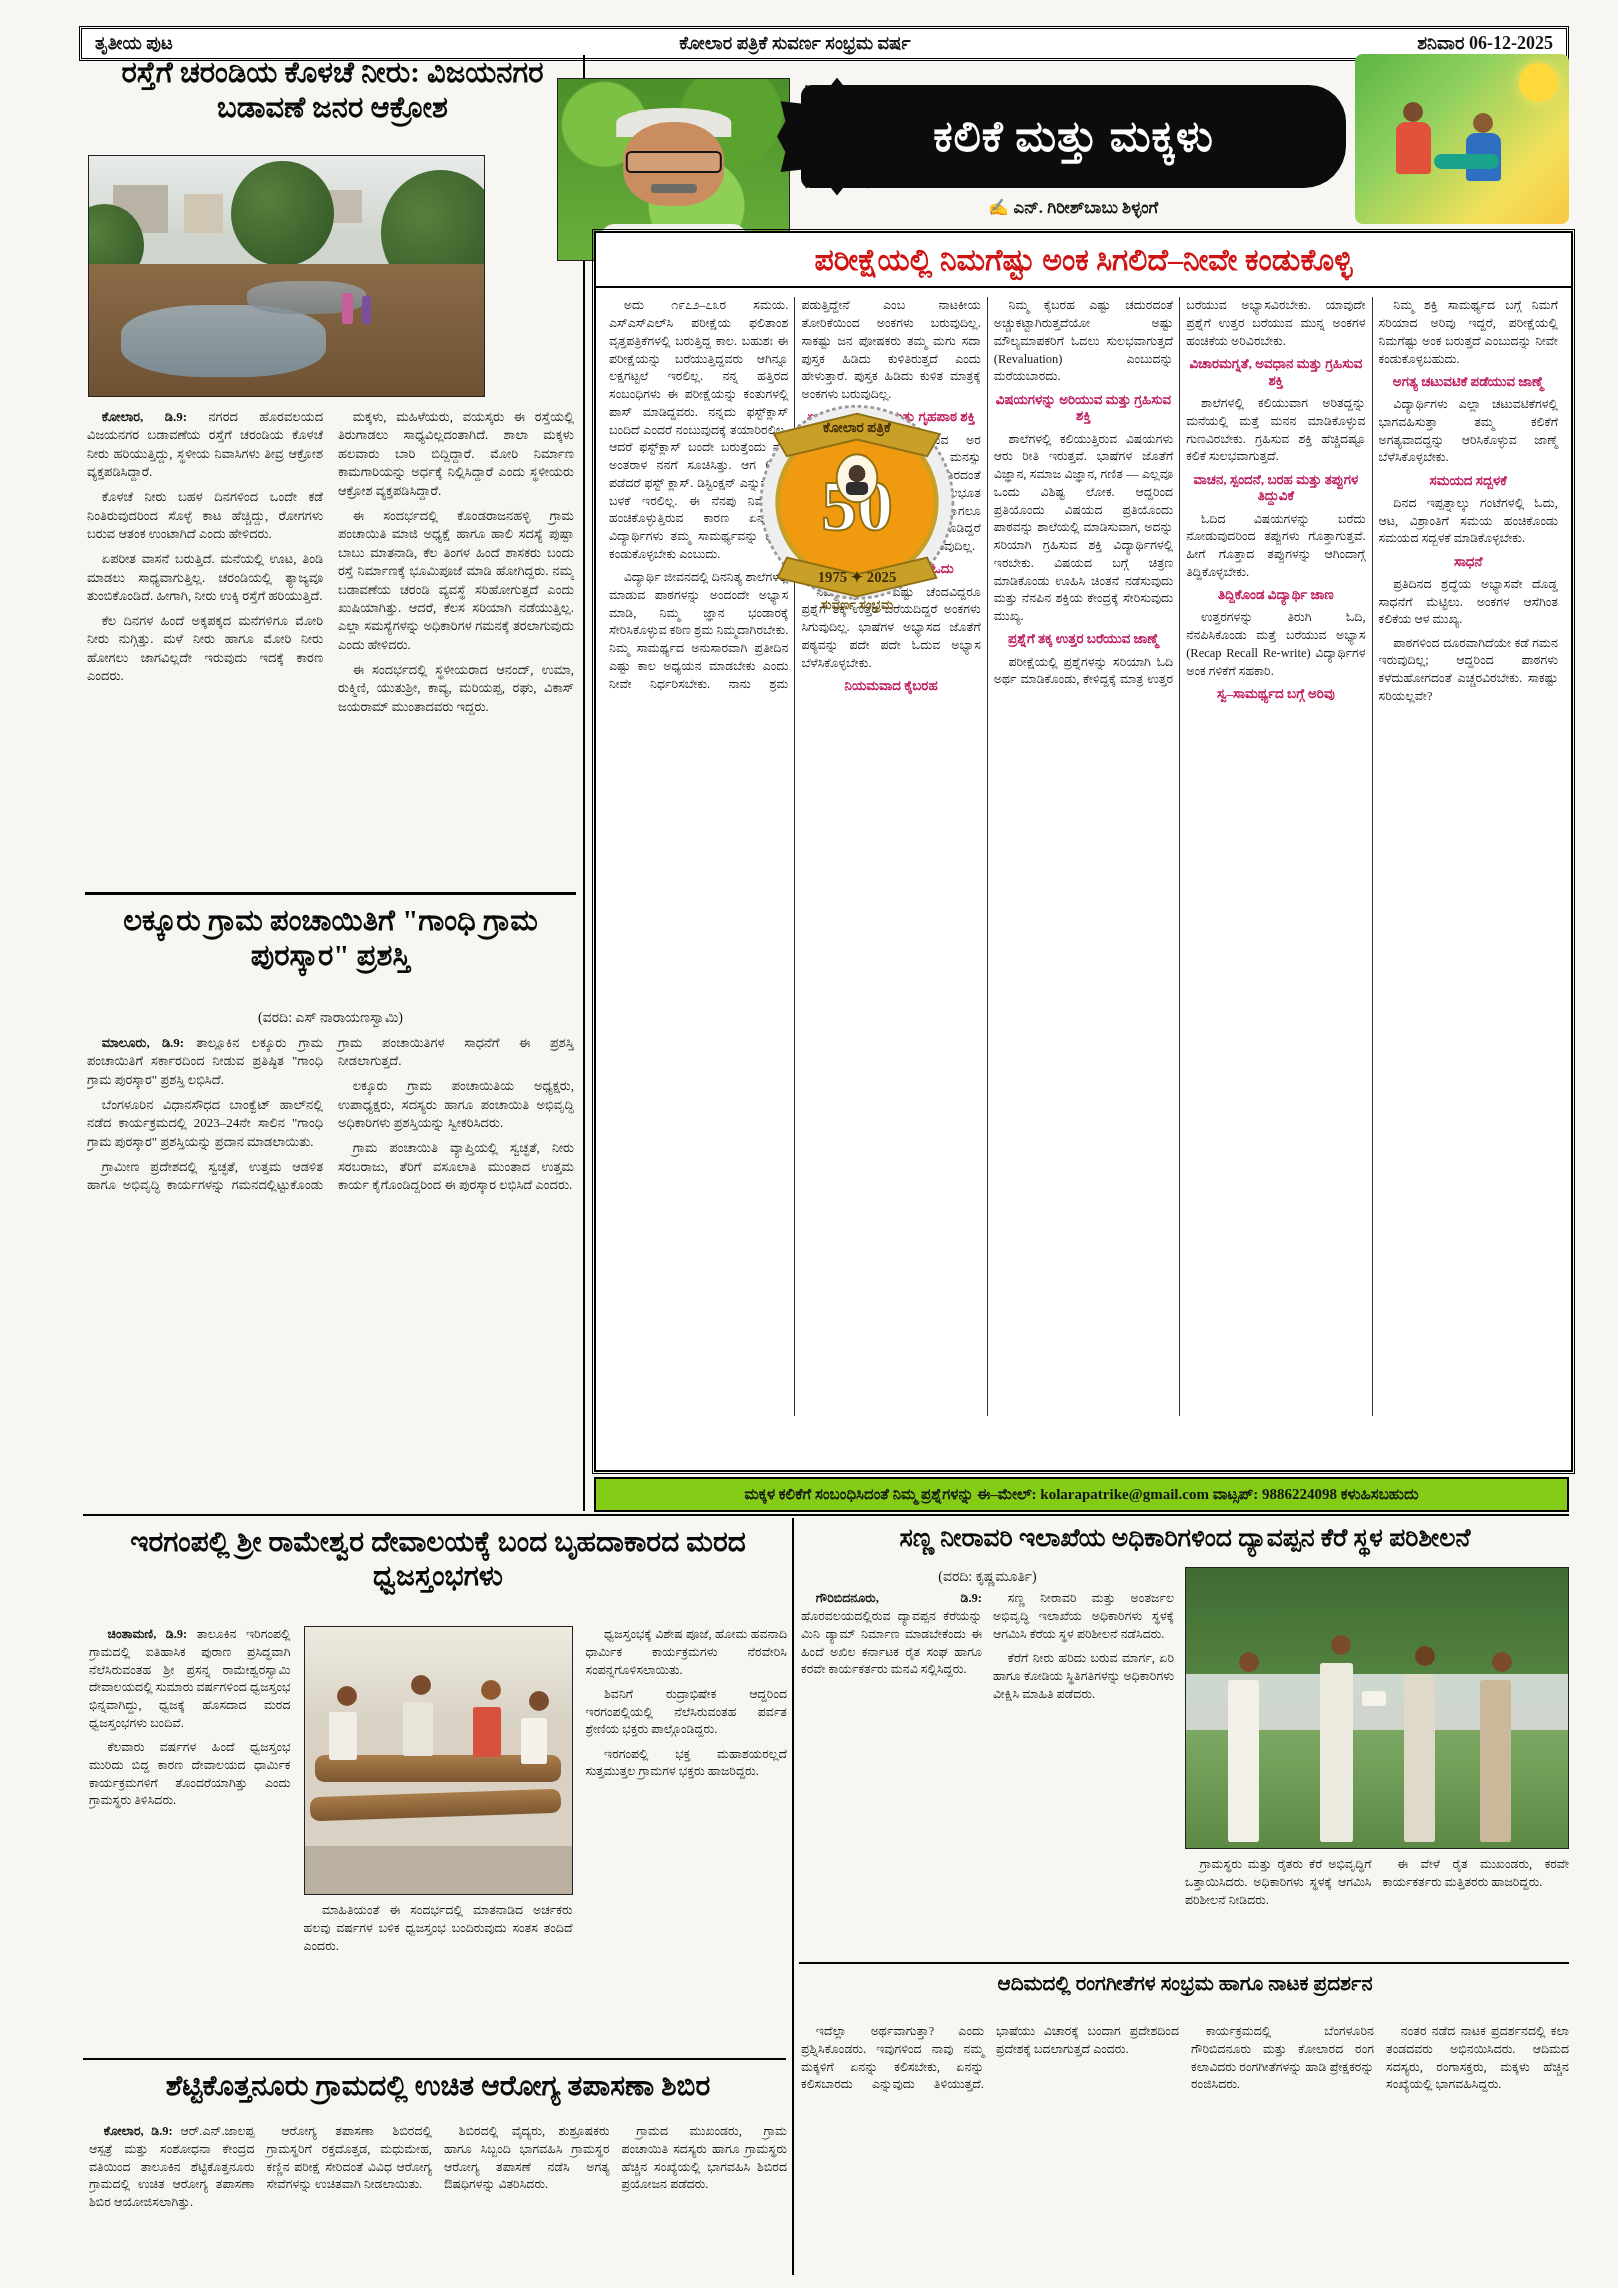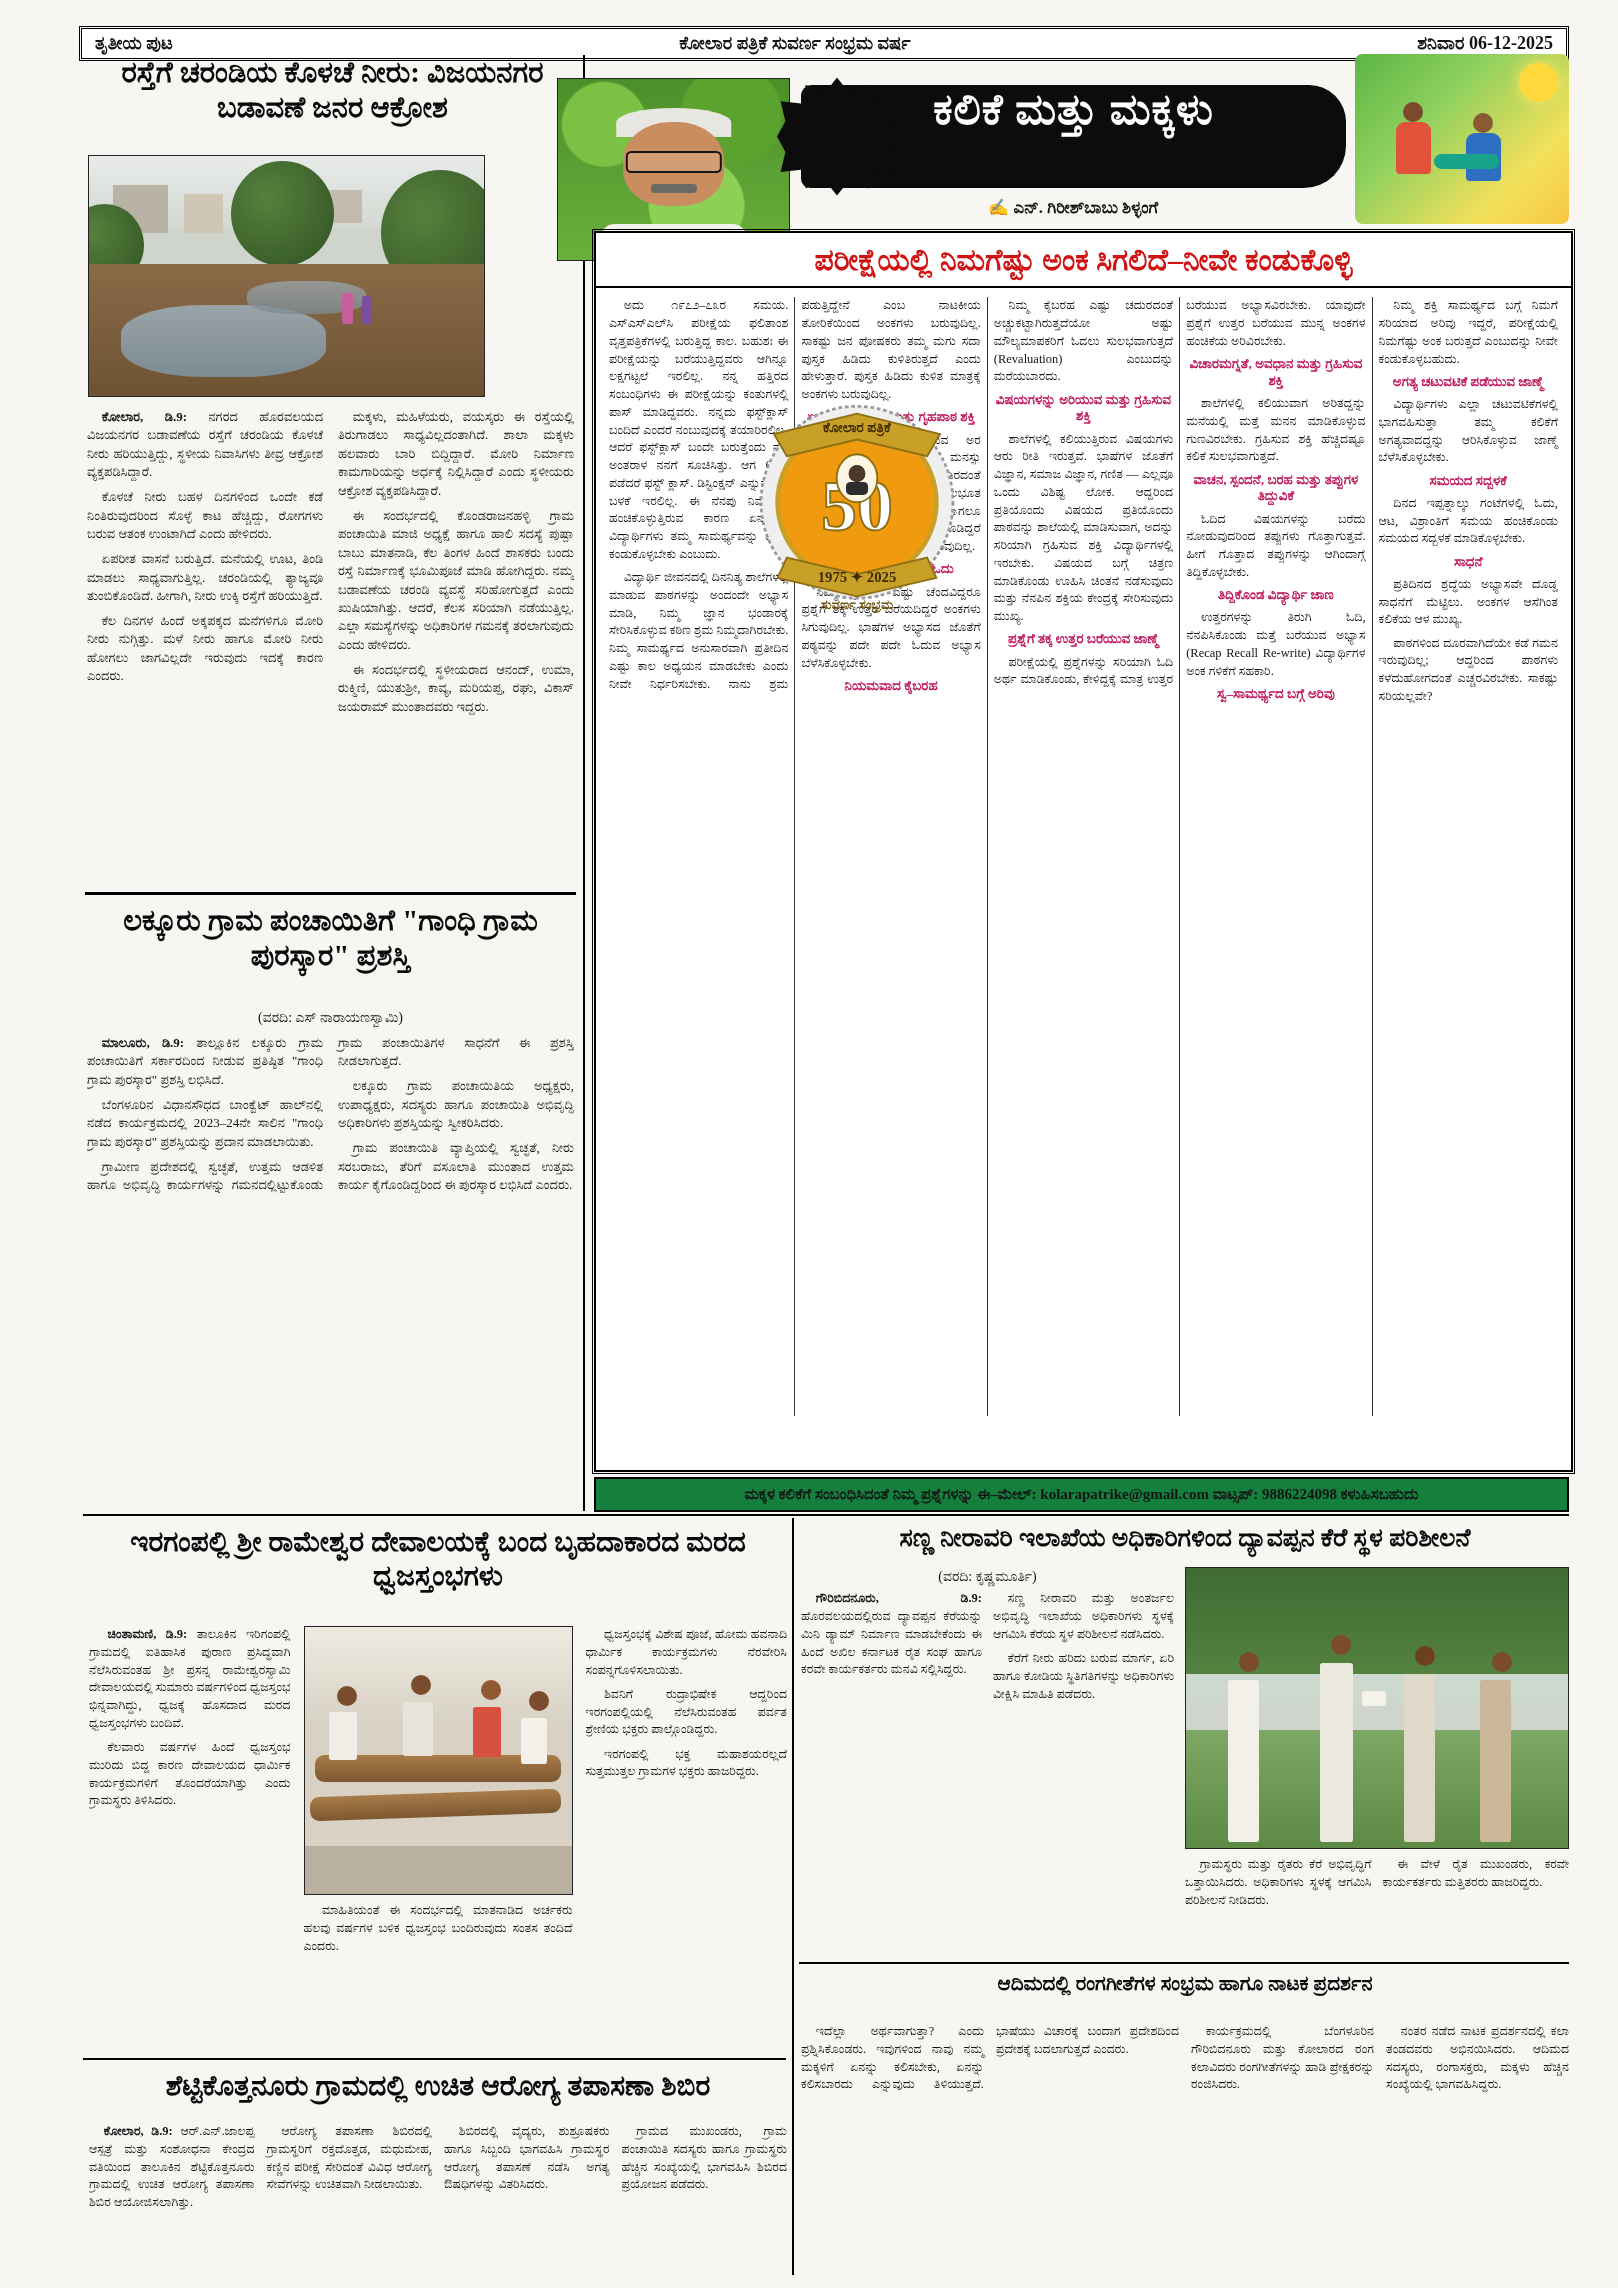--- a/index.html
+++ b/index.html
@@ -33,37 +33,37 @@
   .photo-frame{border:1.8px solid #222;box-sizing:border-box;overflow:hidden;background:#cfd4cc;}
   .a1-photo{left:88px;top:155px;width:397px;height:242px;}
   .a1-body{left:87px;top:408px;width:487px;height:480px;column-count:2;column-gap:14.8px;overflow:hidden;}
   .a2-rule{left:85px;top:892px;width:491px;height:2.8px;}
   .a2-hl{left:85px;top:903px;width:491px;font-size:29px;}
   .a2-by{left:85px;top:1008px;width:491px;}
   .a2-body{left:87px;top:1034px;width:487px;height:469px;column-count:2;column-gap:14.8px;overflow:hidden;}
   
   .author-photo{left:557px;top:78px;width:233px;height:183px;}
   .banner{left:801px;top:85px;width:545px;height:103px;background:#0c0c0c;
-    border-radius:11px 37px 42px 9.2px;display:flex;align-items:flex-start;justify-content:center;}
+    border-radius:11px 37px 42px 9.2px;display:flex;align-items:center;justify-content:center;}
   .banner:before{content:"";position:absolute;left:-24px;top:-7.4px;width:120px;height:118px;background:#0c0c0c;
     clip-path:polygon(50% 0%,61% 14%,76% 6%,80% 22%,97% 20%,93% 37%,100% 50%,93% 63%,97% 80%,80% 78%,76% 94%,61% 86%,50% 100%,39% 86%,24% 94%,20% 78%,3% 80%,7% 63%,0% 50%,7% 37%,3% 20%,20% 22%,24% 6%,39% 14%);}
   .banner-text{position:relative;color:#fff;font-weight:bold;font-size:43px;letter-spacing:0.9px;}
   .kids-illu{left:1355px;top:54px;width:214px;height:170px;border-radius:7.4px;
     background:linear-gradient(135deg,#5cb544 0%,#8ed05f 35%,#f4e05a 75%,#f7c843 100%);overflow:hidden;}
   .author-line{left:801px;top:198px;width:545px;text-align:center;font-weight:bold;font-size:16.6px;}
   
   .feature-box{left:594px;top:231px;width:975px;height:1237px;}
   .feature-hl{padding:9.2px 5.5px 7.4px;font-size:30px;color:#d01414;border-bottom:2.8px double #000;}
   .feature-flow{padding:9.2px 13px;height:1137px;box-sizing:border-box;
     column-count:5;column-gap:13px;column-rule:0.9px solid #333;
     font-size:12.5px;overflow:hidden;position:relative;}
   .feature-flow .para{font-size:12.5px;margin-bottom:5.5px;}
   .seal{left:746px;top:386px;width:222px;height:227px;z-index:5;}
   .contact-bar{left:594px;top:1477px;width:975px;height:35px;
-    border:2.8px solid #000;background:#15803d;display:flex;align-items:center;justify-content:center;
+    border:2.8px solid #000;background:#84cc16;display:flex;align-items:center;justify-content:center;
     font-weight:bold;font-size:15px;box-sizing:border-box;}
   
   .div-left{left:583px;top:55px;width:1.8px;height:1456px;}
   .div-mid-bottom{left:792px;top:1518px;width:1.8px;height:757px;}
   .hr-a3{left:83px;top:1514px;width:1486px;height:1.8px;}
   .hr-a5{left:799px;top:1962px;width:770px;height:1.8px;}
   .hr-a6{left:83px;top:2058px;width:703px;height:1.8px;}
   
   .a3-hl{left:89px;top:1525px;width:698px;font-size:28px;}
   .a3-body{left:89px;top:1626px;width:698px;height:426px;display:flex;gap:13px;overflow:hidden;}

